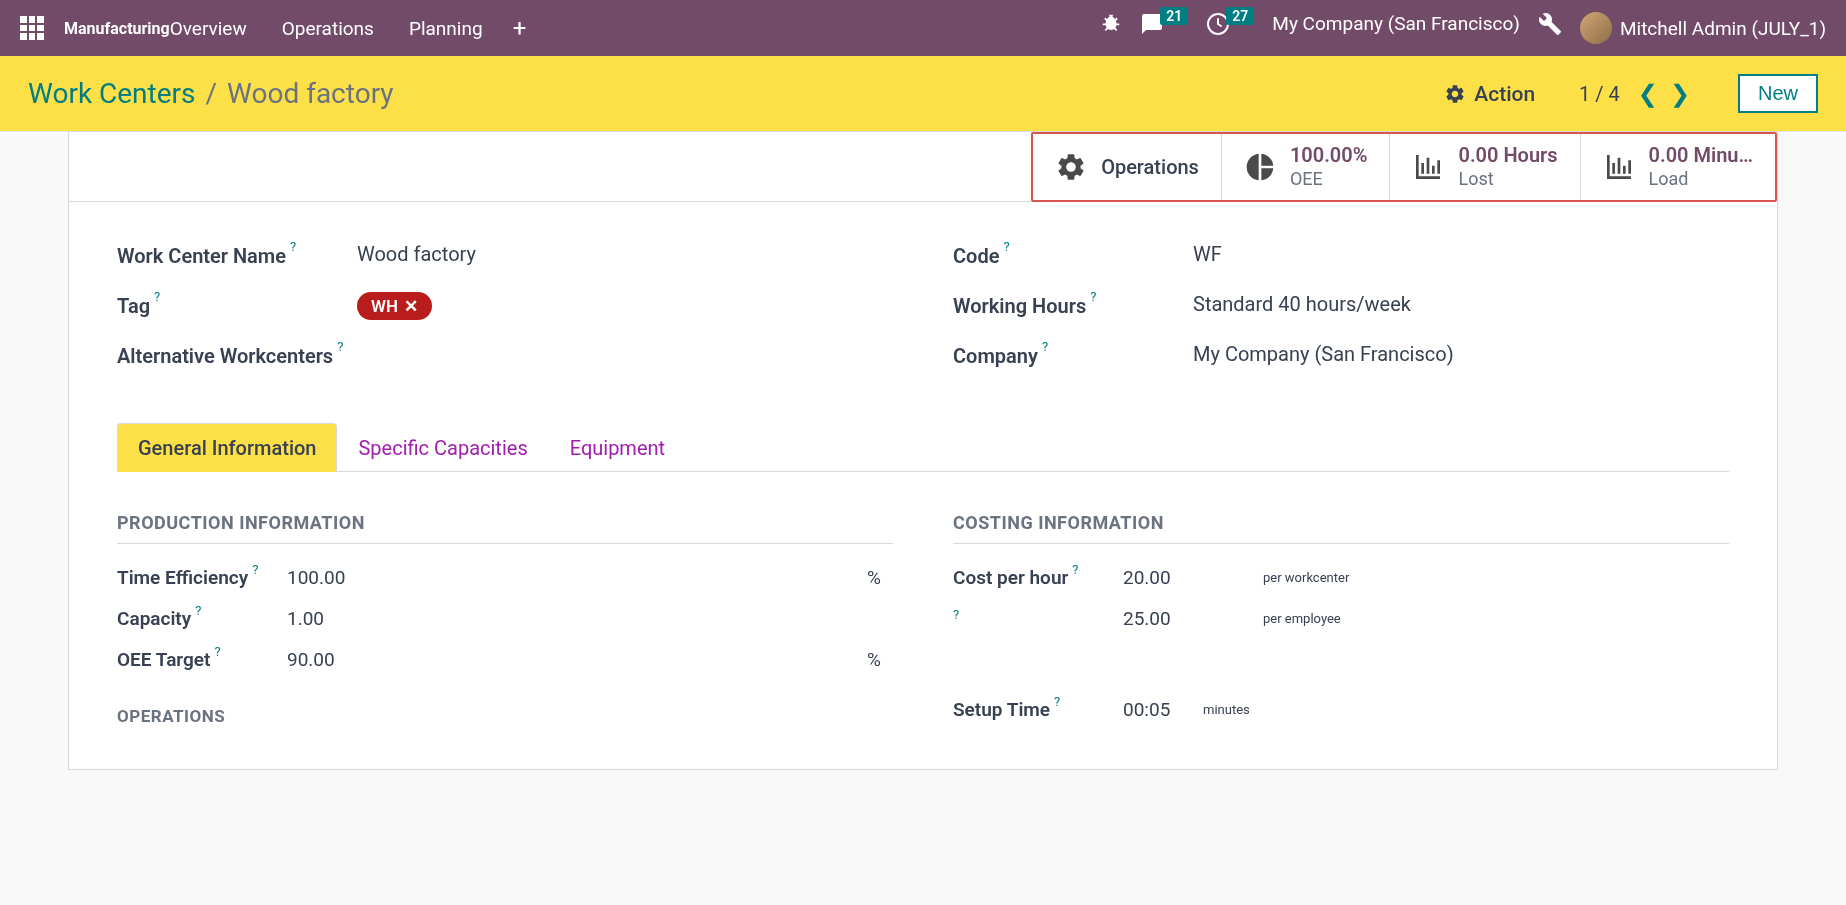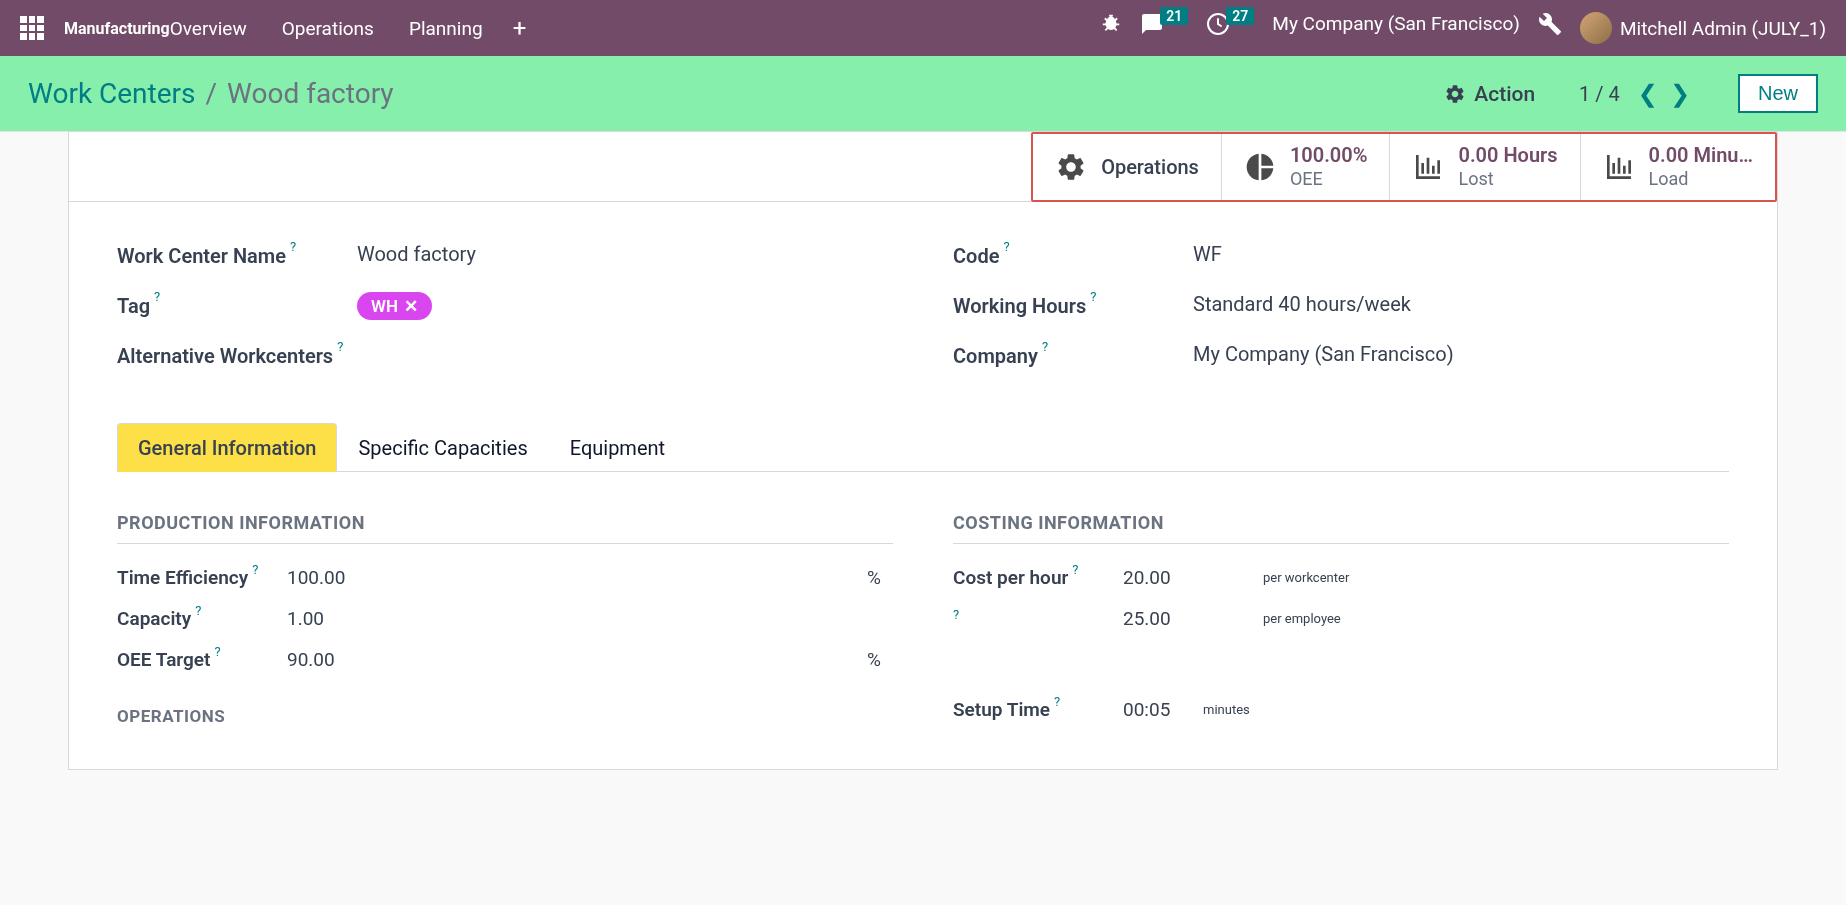--- a/index.html
+++ b/index.html
@@ -13,21 +13,21 @@
   .nav-items { display: flex; gap: 35px; font-size: 19px; }
   .nav-item { cursor: pointer; }
   .nav-plus { margin-left: 30px; font-size: 24px; cursor: pointer; }
   .nav-right { margin-left: auto; display: flex; align-items: flex-start; gap: 18px; font-size: 19px; }
   .badge { background: #017e84; color: white; font-size: 14px; padding: 1px 6px; border-radius: 2px; font-weight: 600; position: relative; top: -8px; margin-left: -4px; }
   .icon-wrap { display: flex; align-items: center; cursor: pointer; }
   .avatar { width: 32px; height: 32px; border-radius: 50%; background: linear-gradient(135deg,#d4a574,#8b6f47); margin-right: 8px; }
   .user-name { font-size: 19px; }
   
   
-  .breadcrumb-bar { background: #86efac; padding: 18px 28px; display: flex; align-items: center; border-bottom: 1px solid #e5e5e5; }
+  .breadcrumb-bar { background: #fde047; padding: 18px 28px; display: flex; align-items: center; border-bottom: 1px solid #e5e5e5; }
   .breadcrumb { font-size: 28px; display: flex; align-items: center; gap: 10px; }
   .bc-link { color: #017e84; cursor: pointer; }
   .bc-sep { color: #6b7280; }
   .bc-current { color: #6b7280; }
   .breadcrumb-right { margin-left: auto; display: flex; align-items: center; gap: 44px; }
   .action-btn { display: flex; align-items: center; gap: 8px; font-size: 21px; color: #374151; cursor: pointer; font-weight: 500; }
   .pager { font-size: 20px; color: #374151; }
   .pager-arrows { display: flex; gap: 4px; }
   .pager-arrow { color: #017e84; font-size: 24px; cursor: pointer; padding: 0 4px; }
   .new-btn { border: 2px solid #017e84; color: #017e84; background: white; padding: 6px 18px; font-size: 20px; font-weight: 500; cursor: pointer; }
@@ -49,26 +49,26 @@
   .stat-single { color: #374151; font-size: 20px; font-weight: 500; }
   
   
   .form-body { padding: 40px 48px 30px 48px; }
   .form-row { display: flex; gap: 60px; }
   .form-col { flex: 1; }
   .field { display: flex; margin-bottom: 22px; align-items: flex-start; }
   .field-label { width: 240px; font-weight: 600; color: #374151; font-size: 20px; display: flex; align-items: flex-start; gap: 4px; line-height: 1.4; }
   .help-q { color: #017e84; font-size: 13px; font-weight: 400; position: relative; top: -4px; }
   .field-value { font-size: 20px; color: #374151; flex: 1; }
-  .tag-pill { background: #d946ef; color: white; padding: 4px 14px; border-radius: 16px; font-size: 17px; font-weight: 600; display: inline-flex; align-items: center; gap: 6px; }
+  .tag-pill { background: #b91c1c; color: white; padding: 4px 14px; border-radius: 16px; font-size: 17px; font-weight: 600; display: inline-flex; align-items: center; gap: 6px; }
   .tag-x { cursor: pointer; }
   
   
   .tabs { display: flex; margin-top: 30px; border-bottom: 1px solid #d8d8d8; margin-left: 0; }
-  .tab { padding: 12px 20px; font-size: 20px; color: #0f172a; cursor: pointer; border: 1px solid transparent; border-bottom: none; position: relative; top: 1px; }
+  .tab { padding: 12px 20px; font-size: 20px; color: #a21caf; cursor: pointer; border: 1px solid transparent; border-bottom: none; position: relative; top: 1px; }
   .tab.active { color: #374151; font-weight: 500; border-color: #d8d8d8; background: #fde047; border-radius: 4px 4px 0 0; }
   
   
   .section-row { display: flex; gap: 60px; margin-top: 40px; }
   .section-col { flex: 1; }
   .section-title { font-size: 18px; font-weight: 700; color: #6b7280; letter-spacing: 0.5px; padding-bottom: 10px; border-bottom: 1px solid #d8d8d8; margin-bottom: 22px; }
   .field2 { display: flex; margin-bottom: 18px; align-items: center; }
   .field2-label { width: 170px; font-weight: 600; color: #374151; font-size: 19px; display: flex; gap: 4px; }
   .field2-value { font-size: 19px; color: #374151; width: 140px; }
   .field2-unit { font-size: 13px; color: #374151; }

